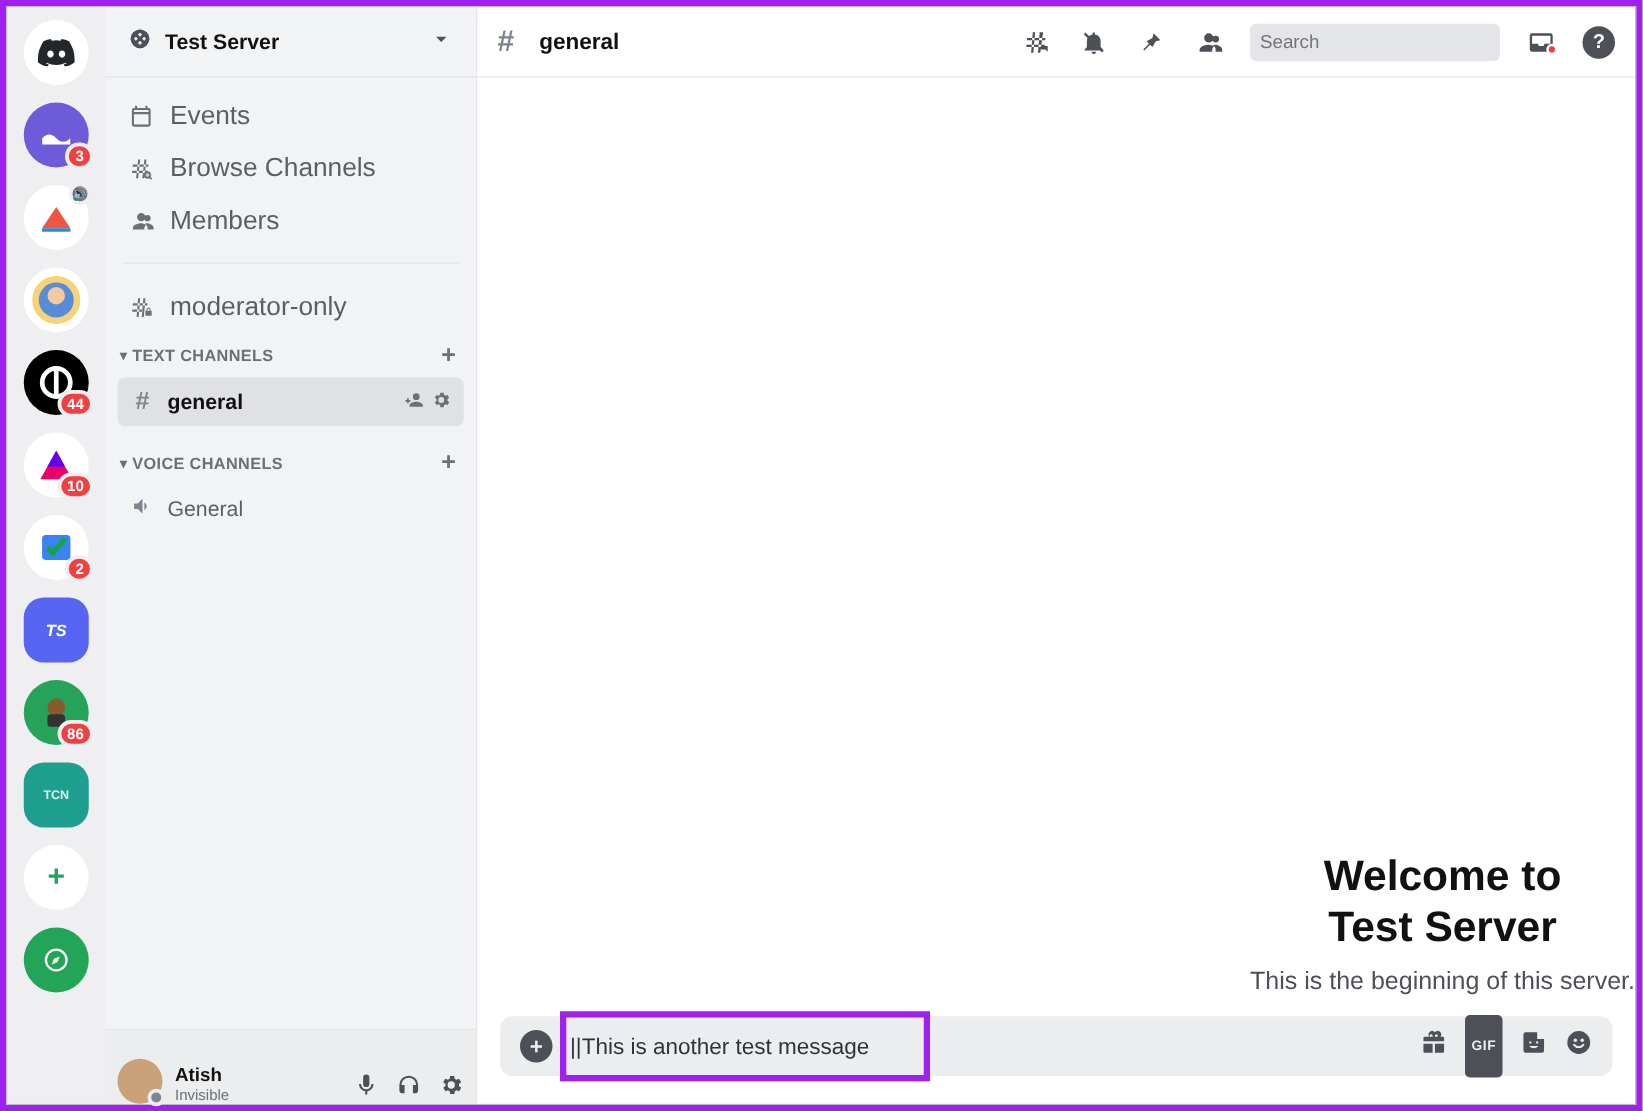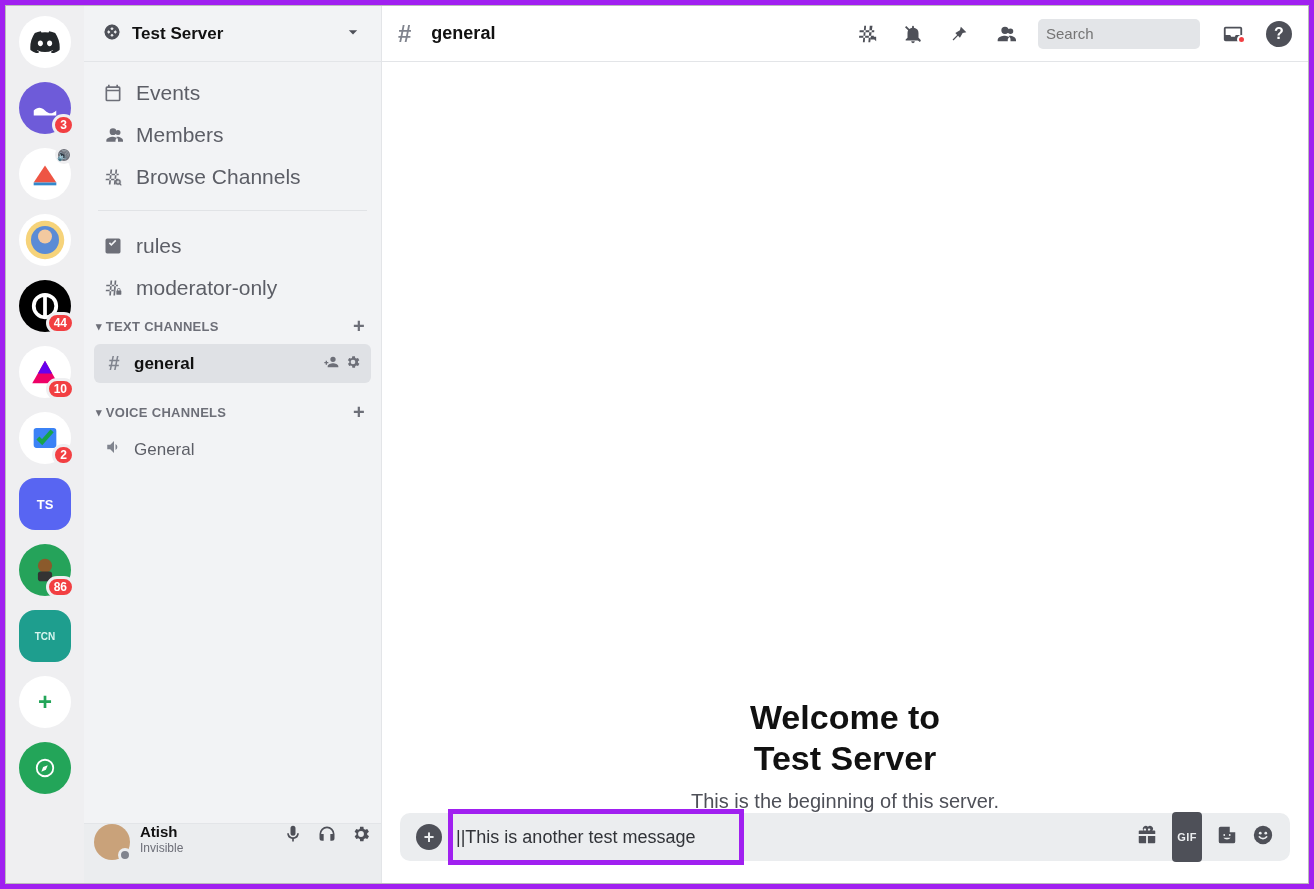--- a/index.html
+++ b/index.html
@@ -13,21 +13,21 @@
 .titlebar .spacer { flex: 1; }
 .titlebar .winbtn { width: 36px; height: 26px; display: flex; align-items: center; justify-content: center; color: #555; font-size: 14px; }
 
 
 .app { flex: 1; display: flex; min-height: 0; }
 
 
 .rail { width: 78px; background: #efeff1; display: flex; flex-direction: column; align-items: center; padding-top: 10px; gap: 14px; }
 .rail .srv { width: 52px; height: 52px; border-radius: 50%; background: #fff; display: flex; align-items: center; justify-content: center; position: relative; font-size: 13px; font-weight: 700; color: #555; }
 .rail .srv.rounded { border-radius: 16px; }
-.rail .srv.active { border-radius: 16px; background: #5865f2; color: #fff; }
+.rail .srv.active { border-radius: 16px; background: #5865f2; color: #fff; font-style: italic; }
 .rail .srv .badge { position: absolute; bottom: -2px; right: -4px; min-width: 22px; height: 22px; padding: 0 5px; border-radius: 11px; background: #f23f42; color: #fff; font-size: 12px; font-weight: 700; display: flex; align-items: center; justify-content: center; border: 3px solid #efeff1; }
 .rail .srv .voicedot { position: absolute; top: -2px; right: -2px; width: 18px; height: 18px; border-radius: 50%; background: #6d6f78; color: #fff; font-size: 10px; display: flex; align-items: center; justify-content: center; border: 3px solid #efeff1; }
 .rail .add { background: #fff; color: #23a559; font-size: 24px; }
 .rail .explore { background: #23a559; color: #fff; }
 
 
 .dlogo { width: 30px; height: 22px; }
 .dlogo path { fill: #23272a; }
 
 
@@ -46,41 +46,41 @@
 .sb-cat .caret { font-size: 11px; }
 .sb-cat .spacer { flex: 1; }
 .sb-cat .plus { font-size: 20px; color: #6d6f78; padding-right: 4px; }
 
 .sb-chan { display: flex; align-items: center; gap: 10px; padding: 8px 10px; border-radius: 6px; color: #5c5e66; font-size: 17px; margin: 2px 0; }
 .sb-chan.active { background: #dfe1e5; color: #111; font-weight: 600; }
 .sb-chan .ico { width: 20px; text-align: center; color: #80848e; font-size: 20px; }
 .sb-chan .spacer { flex: 1; }
 .sb-chan .mini { color: #6d6f78; font-size: 14px; display: flex; gap: 6px; }
 
-.sb-user { height: 60px; border-top: 1px solid #e3e5e8; display: flex; align-items: flex-start; padding: 0 10px; gap: 10px; background: #ebedef; }
+.sb-user { height: 60px; border-top: 1px solid #e3e5e8; display: flex; align-items: flex-end; padding: 0 10px; gap: 10px; background: #ebedef; }
 .sb-user .avatar { width: 36px; height: 36px; border-radius: 50%; background: #c9a27a; position: relative; }
 .sb-user .avatar .status { position: absolute; right: -2px; bottom: -2px; width: 14px; height: 14px; border-radius: 50%; background: #80848e; border: 3px solid #ebedef; }
 .sb-user .uname { font-size: 15px; font-weight: 700; color: #111; line-height: 1.1; }
 .sb-user .ustatus { font-size: 12px; color: #6d6f78; }
 .sb-user .ubtns { display: flex; gap: 14px; color: #4e5058; font-size: 17px; margin-left: auto; }
 
 
 .main { flex: 1; background: #fff; display: flex; flex-direction: column; }
 .mh { height: 56px; border-bottom: 1px solid #e3e5e8; display: flex; align-items: center; padding: 0 16px; gap: 20px; }
 .mh .hash { font-size: 24px; color: #80848e; font-weight: 600; }
 .mh .chname { font-size: 18px; font-weight: 600; color: #111; }
 .mh .spacer { flex: 1; }
 .mh .hicon { color: #4e5058; font-size: 20px; width: 26px; display: flex; justify-content: center; }
-.mh .search { width: 162px; height: 30px; background: #e3e5e8; border-radius: 5px; display: flex; align-items: center; padding: 0 8px; color: #6d6f78; font-size: 15px; gap: 6px; }
+.mh .search { width: 200px; height: 30px; background: #e3e5e8; border-radius: 5px; display: flex; align-items: center; padding: 0 8px; color: #6d6f78; font-size: 15px; gap: 6px; }
 .mh .search input { border: none; background: transparent; outline: none; flex: 1; font-size: 15px; color: #111; }
 .mh .inbox { position: relative; }
 .mh .inbox .dot { position: absolute; bottom: 1px; right: 0; width: 9px; height: 9px; border-radius: 50%; background: #f23f42; border: 2px solid #fff; }
 .mh .help { width: 26px; height: 26px; border-radius: 50%; background: #4e5058; color: #fff; font-size: 16px; font-weight: 700; display: flex; align-items: center; justify-content: center; }
 
-.chat { flex: 1; display: flex; flex-direction: column; justify-content: flex-end; align-items: center; padding-bottom: 0; }
+.chat { flex: 1; display: flex; flex-direction: column; justify-content: flex-end; align-items: flex-end; padding-bottom: 16px; }
 .welcome { text-align: center; color: #111; }
 .welcome .l1 { font-size: 34px; font-weight: 800; }
 .welcome .l2 { font-size: 34px; font-weight: 800; margin-top: 2px; }
 .welcome .sub { font-size: 20px; color: #4e5058; margin-top: 12px; }
 
 .composer-wrap { padding: 0 18px 22px; }
 .composer { height: 48px; background: #ebedef; border-radius: 10px; display: flex; align-items: center; padding: 0 16px; gap: 14px; position: relative; }
 .composer .addbtn { width: 26px; height: 26px; border-radius: 50%; background: #4e5058; color: #ebedef; font-size: 18px; font-weight: 700; display: flex; align-items: center; justify-content: center; }
 .composer .msginput { flex: 1; font-size: 18px; color: #313338; background: transparent; border: none; outline: none; }
 .composer .cicon { color: #4e5058; font-size: 20px; }
@@ -183,51 +183,43 @@
       </div>
 
       <div class="sb-body">
         <div class="sb-item">
           <span class="ico">
               <svg class="svg16" viewBox="0 0 24 24">
                 <path fill="currentColor" d="M19 4h-1V2h-2v2H8V2H6v2H5a2 2 0 0 0-2 2v14a2 2 0 0 0 2 2h14a2 2 0 0 0 2-2V6a2 2 0 0 0-2-2zm0 16H5V10h14zm0-12H5V6h14z"></path>
               </svg>
             </span>
           <span>Events</span>
-        </div>
-        <div class="sb-item">
-          <span class="ico">
-              <svg class="svg16" viewBox="0 0 24 24">
-                <path fill="currentColor" d="M12 12a4 4 0 1 0-4-4 4 4 0 0 0 4 4zm6 0a3 3 0 1 0-3-3 3 3 0 0 0 3 3zm-6 2c-3 0-8 1.5-8 4.5V20h11v-1.5c0-1.2.7-2.2 1.8-3A13 13 0 0 0 12 14zm6 0c-.7 0-1.5.1-2.3.3 1.4.9 2.3 2.1 2.3 3.7V20h6v-1.5c0-3-5-4.5-6-4.5z"></path>
-              </svg>
-            </span>
-          <span>Members</span>
         </div>
         <div class="sb-item">
           <span class="ico">
               <svg class="svg16" viewBox="0 0 24 24">
                 <path fill="currentColor" d="M9 3L7 21h2l2-18zm6 0l-2 18h2l2-18zM4 8h15l-.3 2H3.7zm-.6 6h15l-.3 2H3.1z"></path>
                 <circle cx="18" cy="18" r="4" fill="currentColor" opacity=".25"></circle>
                 <circle cx="18" cy="18" r="2.5" fill="none" stroke="currentColor" stroke-width="1.5"></circle>
                 <path stroke="currentColor" stroke-width="1.5" d="M20 20l2 2"></path>
               </svg>
             </span>
           <span>Browse Channels</span>
         </div>
-
-        <div class="sb-sep"></div>
-
         <div class="sb-item">
           <span class="ico">
               <svg class="svg16" viewBox="0 0 24 24">
-                <path fill="currentColor" d="M5 3h14a2 2 0 0 1 2 2v14a2 2 0 0 1-2 2H5a2 2 0 0 1-2-2V5a2 2 0 0 1 2-2zm2 6l3 3 6-6-1.4-1.4L10 9.2 8.4 7.6z"></path>
+                <path fill="currentColor" d="M12 12a4 4 0 1 0-4-4 4 4 0 0 0 4 4zm6 0a3 3 0 1 0-3-3 3 3 0 0 0 3 3zm-6 2c-3 0-8 1.5-8 4.5V20h11v-1.5c0-1.2.7-2.2 1.8-3A13 13 0 0 0 12 14zm6 0c-.7 0-1.5.1-2.3.3 1.4.9 2.3 2.1 2.3 3.7V20h6v-1.5c0-3-5-4.5-6-4.5z"></path>
               </svg>
             </span>
-          <span>rules</span>
-        </div>
+          <span>Members</span>
+        </div>
+
+        <div class="sb-sep"></div>
+
         <div class="sb-item">
           <span class="ico">
               <svg class="svg16" viewBox="0 0 24 24">
                 <path fill="currentColor" d="M9 3L7.5 21h2L11 3zm5 0l-1.5 18h2L16 3zM4 8h14l-.2 2H3.8zm-.5 6h10l-.2 2H3.3z"></path>
                 <path fill="currentColor" d="M17 14a2 2 0 0 1 4 0v1h.5a.5.5 0 0 1 .5.5v4a.5.5 0 0 1-.5.5h-5a.5.5 0 0 1-.5-.5v-4a.5.5 0 0 1 .5-.5H17zm1 0v1h2v-1a1 1 0 0 0-2 0z"></path>
               </svg>
             </span>
           <span>moderator-only</span>
         </div>
 

